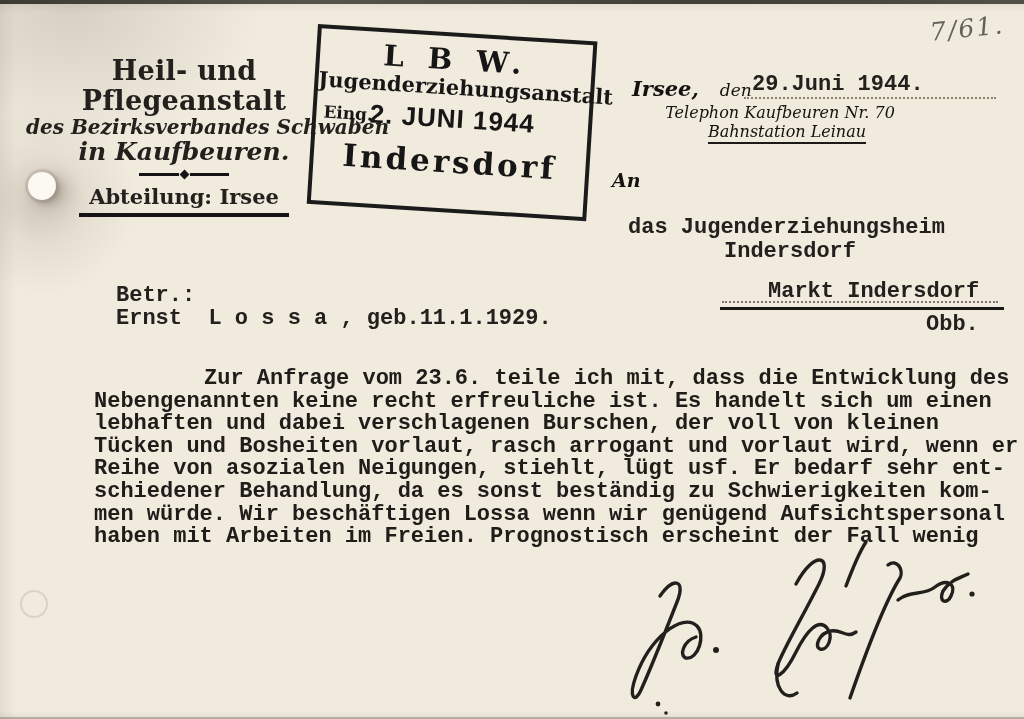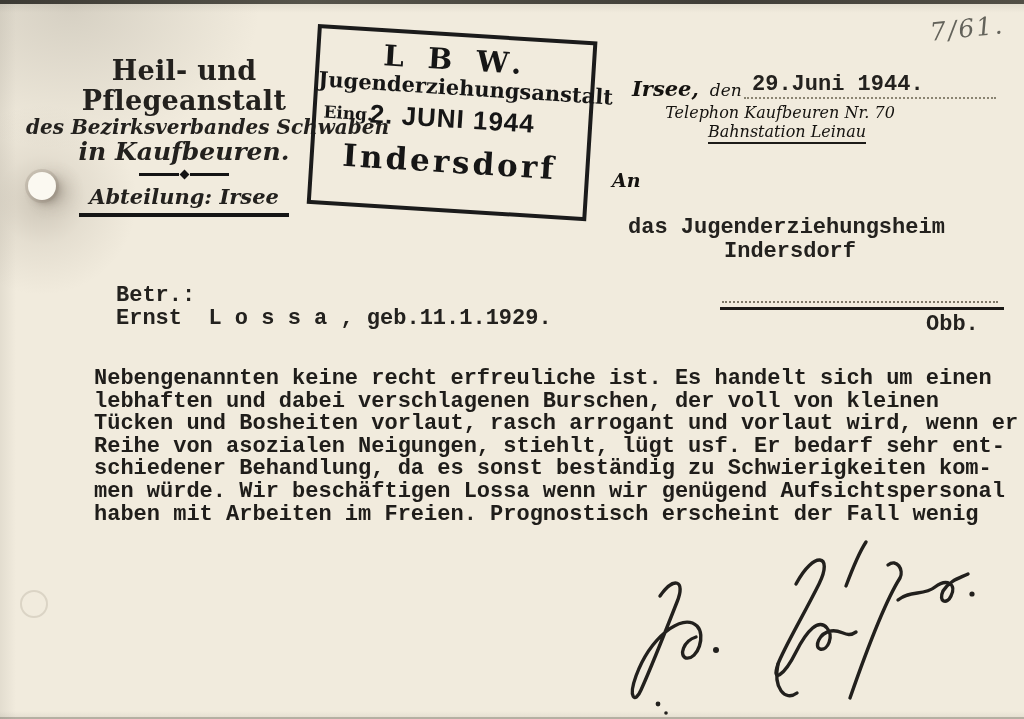--- a/index.html
+++ b/index.html
@@ -29,37 +29,37 @@
     border:2px solid rgba(140,130,115,0.22); }
 
   
   .letterhead { left:26px; top:56px; width:316px; text-align:center; }
   .lh1 { font-family:"DejaVu Serif", serif; font-weight:700; font-size:27px; line-height:30px; letter-spacing:0.3px; }
   .lh2 { font-family:"DejaVu Serif", serif; font-style:italic; font-weight:700; font-size:20px; line-height:22px; white-space:nowrap; }
   .lh3 { font-family:"DejaVu Serif", serif; font-style:italic; font-weight:700; font-size:25px; line-height:28px; }
   .orn { display:flex; align-items:center; justify-content:center; margin:5px auto 6px auto; width:90px; }
   .orn .bar { height:3px; background:#141414; flex:1; }
   .orn .dia { width:7px; height:7px; background:#141414; transform:rotate(45deg); margin:0 2px; }
-  .dept { display:inline-block; font-family:"DejaVu Serif", serif; font-style:italic; font-weight:700;
+  .dept { display:inline-block; font-family:"DejaVu Serif", serif; font-weight:700;
     font-size:21px; padding:0 10px 4px 10px; border-bottom:4px solid #151515; }
 
   
   .stamp { left:318px; top:24px; width:272px; height:172px; transform:rotate(3.6deg);
     transform-origin:0 0; border:4px solid #1b1b1b; text-align:center; color:#161616; }
   .stamp-l1 { margin-top:8px;  font-family:"DejaVu Serif", serif; font-weight:700; font-size:29px; line-height:30px; letter-spacing:7px; }
   .stamp-l2 { margin-top:1px;  font-family:"DejaVu Serif", serif; font-weight:700; font-size:21px; line-height:24px; }
   .stamp-row { position:relative; margin-top:4px; height:30px; }
   .stamp-eing { position:absolute; left:7px; top:6px; font-family:"DejaVu Serif", serif; font-weight:700; font-size:17px; }
   .stamp-date { font-family:"Liberation Sans", sans-serif; font-weight:700; font-size:26px; line-height:30px; letter-spacing:1px; }
   .stamp-l4 { margin-top:10px; font-family:"DejaVu Serif", serif; font-weight:700; font-size:31px; letter-spacing:3px; }
 
   
   .place-line { left:632px; top:76px; white-space:nowrap; }
   .place-line .pl { font-weight:700; font-size:21px;margin-top:13px; }
-  .place-line .dn { font-size:17px; margin-left:6px; }
+  .place-line .dn { font-size:17px; margin-left:16px; }
   .date-rule { left:744px; top:79px; width:252px; height:18px; border-bottom:2px dotted #8a8472; }
   .typed-date { left:752px; top:72px; font-size:22px; }
   .phone { left:658px; top:103px; width:244px; text-align:center; font-size:16px; }
   .station { left:708px; top:122px; font-size:16px; border-bottom:2px solid #1d1b18; padding-bottom:1px; }
   .pencil { left:930px; top:14px; font-family:"DejaVu Serif", serif; font-style:italic; font-size:25px;
     color:#63625a; transform:rotate(-6deg); letter-spacing:2px; }
 
   
   .an { left:612px; top:169px; font-size:19px;font-weight:bold; }
   .rcp1 { left:628px; top:215px; font-size:22px; }
@@ -125,28 +125,30 @@
     <span class="dn">den</span>
   </div>
   <div class="abs date-rule"></div>
   <div class="abs typed-date tw">29.Juni 1944.</div>
   <div class="abs phone serif-i">Telephon Kaufbeuren Nr. 70</div>
   <div class="abs station serif-i">Bahnstation Leinau</div>
 
   <div class="abs an serif-i">An</div>
   <div class="abs rcp1 tw">das Jugenderziehungsheim</div>
   <div class="abs rcp2 tw">Indersdorf</div>
+  <div class="abs rcp3 tw">Markt Indersdorf</div>
   <div class="abs rcp-dots"></div>
   <div class="abs rcp-rule"></div>
   <div class="abs rcp4 tw">Obb.</div>
 
   <div class="abs subj-label tw">Betr.:</div>
   <div class="abs subj-value tw">Ernst  L o s s a , geb.11.1.1929.</div>
 
   <div class="abs body-block">
+    <div class="ln indent">Zur Anfrage vom 23.6. teile ich mit, dass die Entwicklung des</div>
     <div class="ln">Nebengenannten keine recht erfreuliche ist. Es handelt sich um einen</div>
     <div class="ln">lebhaften und dabei verschlagenen Burschen, der voll von kleinen</div>
     <div class="ln">Tücken und Bosheiten vorlaut, rasch arrogant und vorlaut wird, wenn er</div>
     <div class="ln">Reihe von asozialen Neigungen, stiehlt, lügt usf. Er bedarf sehr ent-</div>
     <div class="ln">schiedener Behandlung, da es sonst beständig zu Schwierigkeiten kom-</div>
     <div class="ln">men würde. Wir beschäftigen Lossa wenn wir genügend Aufsichtspersonal</div>
     <div class="ln">haben mit Arbeiten im Freien. Prognostisch erscheint der Fall wenig</div>
   </div>
 
   <svg class="abs sig" viewBox="0 0 424 181" aria-label="Dr. Gärtner">

